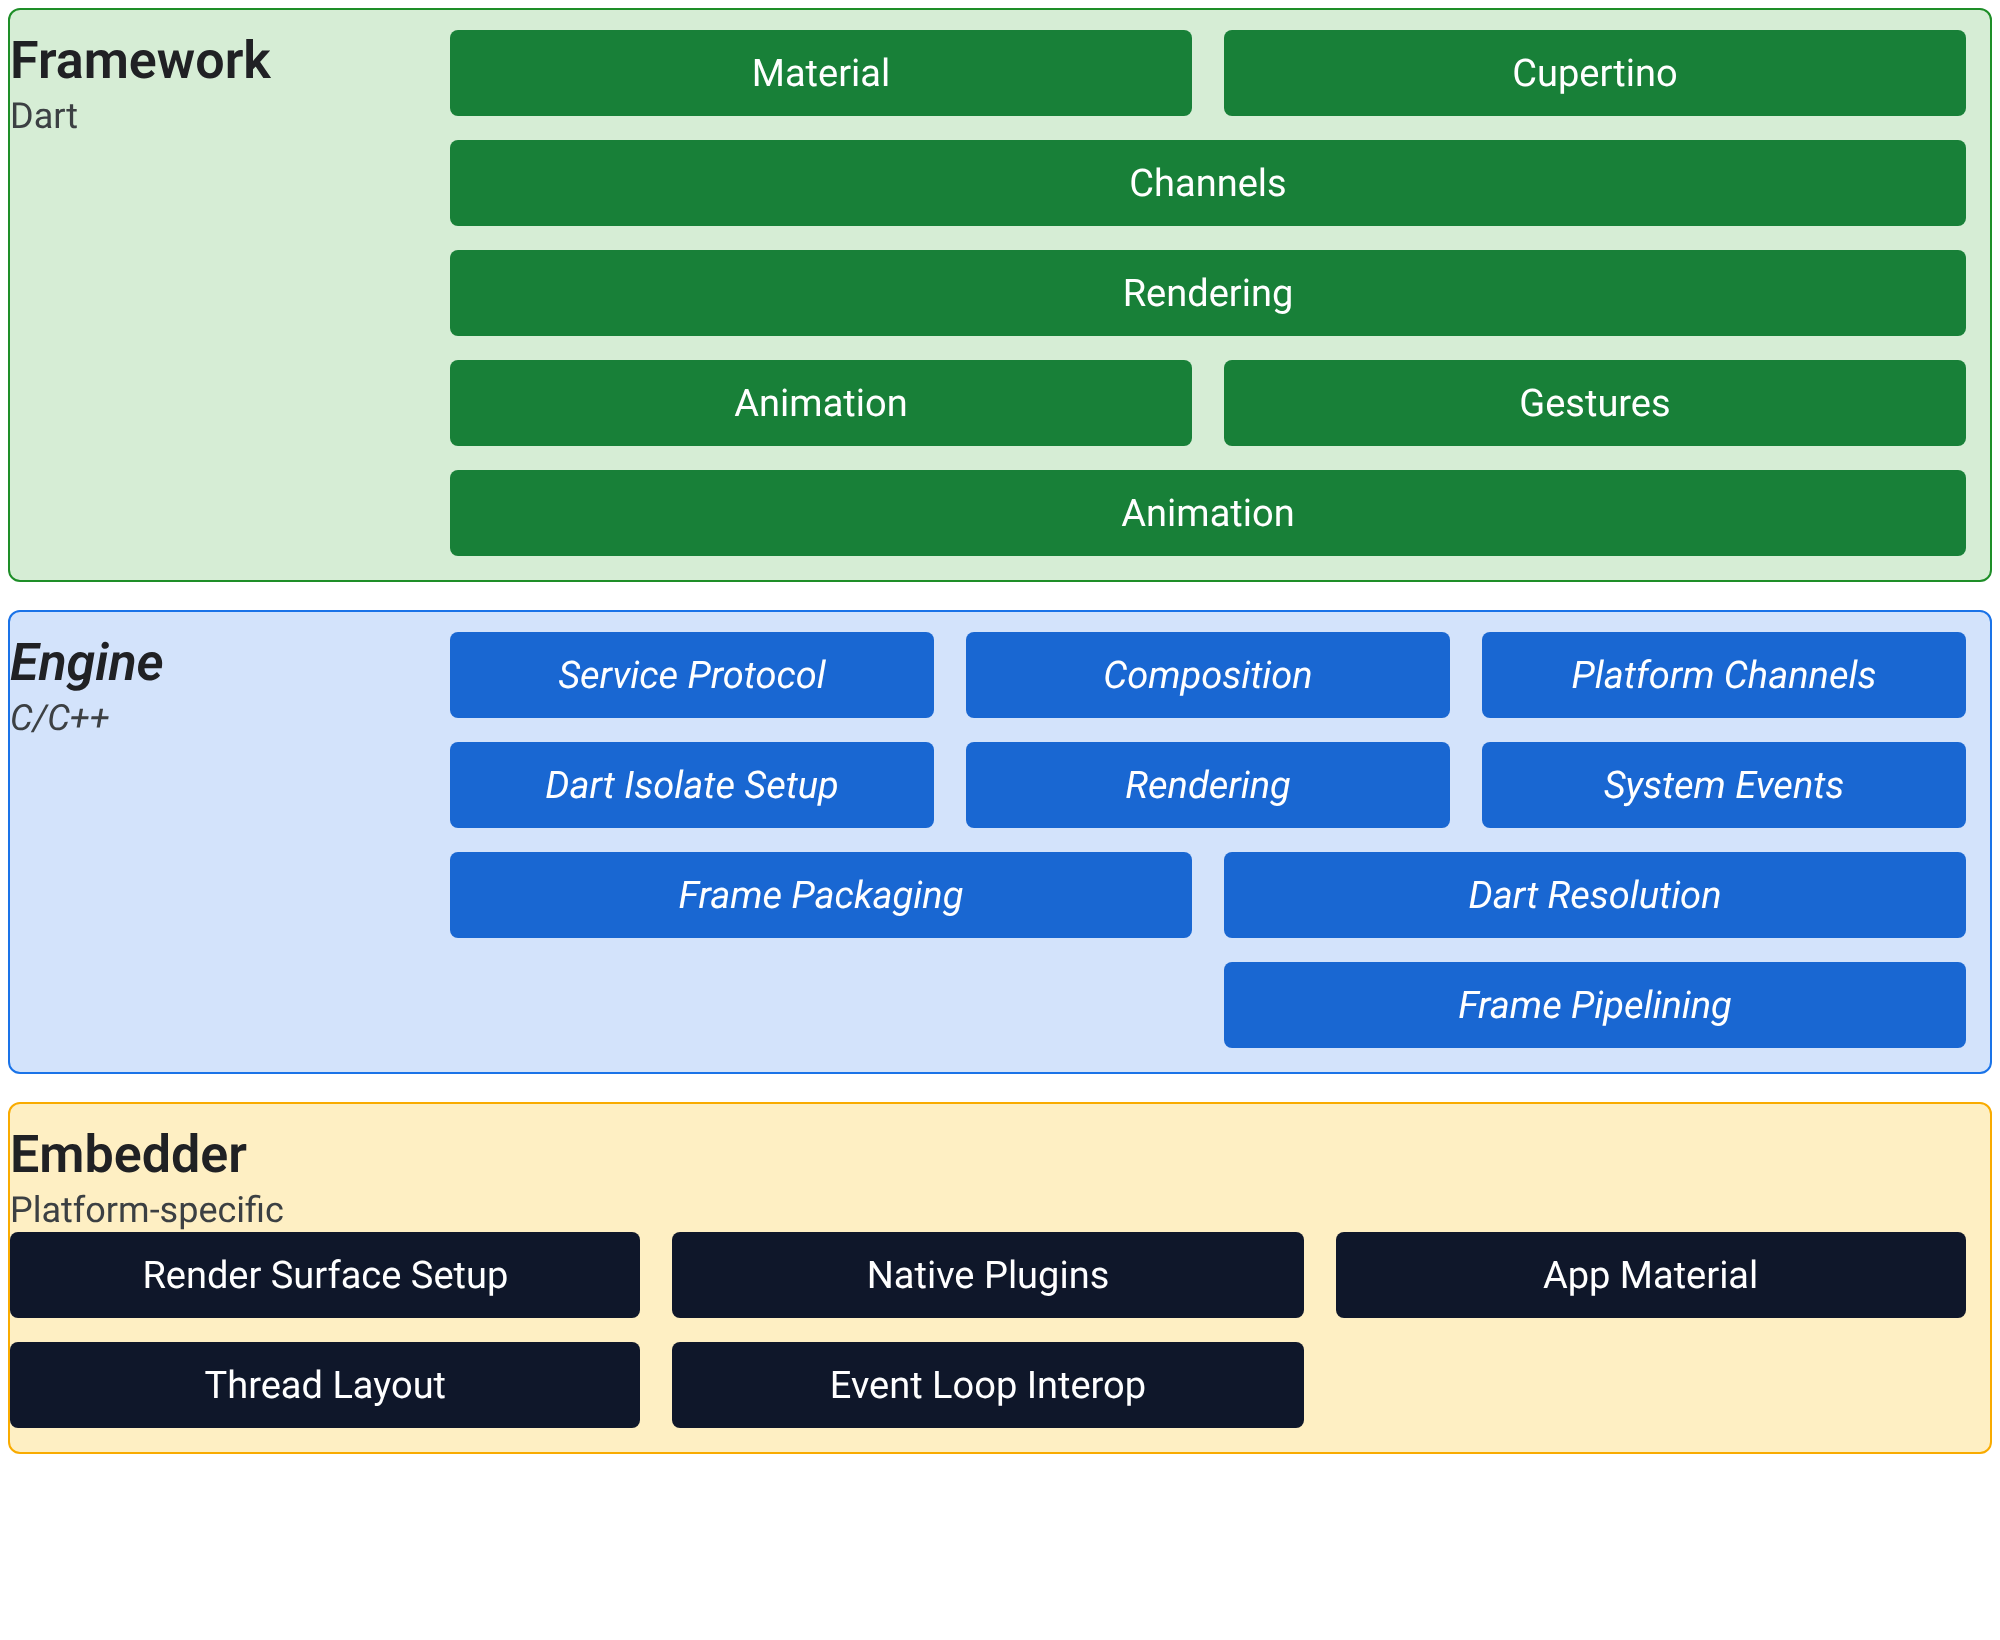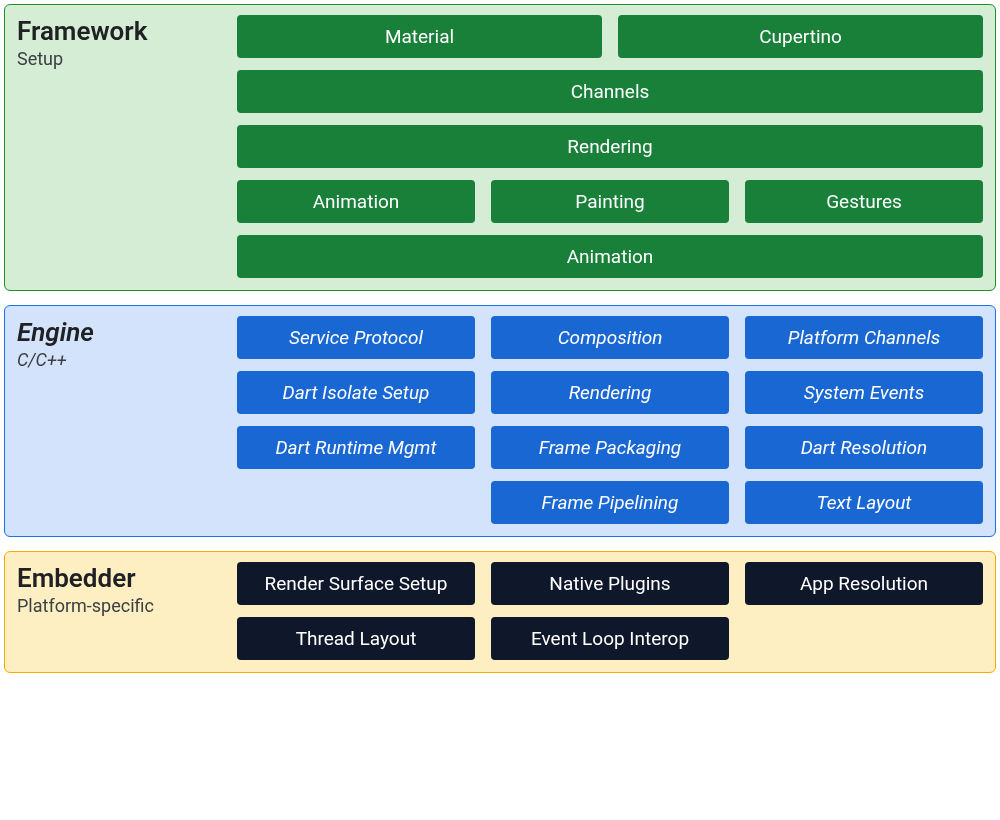--- a/index.html
+++ b/index.html
@@ -7,25 +7,25 @@
     font-family: -apple-system, BlinkMacSystemFont, "Segoe UI", Roboto, Helvetica, Arial, sans-serif;
     background: #fff;
     padding: 4px;
     width: 1000px;
   }
   .layer {
     display: flex;
     border: 1px solid;
     border-radius: 6px;
     margin-bottom: 14px;
-    padding: 10px 12px 12px 12px;
+    padding: 10px 12px 12px 0;
   }
   .layer.framework { background: #d6edd5; border-color: #1e8e28; }
   .layer.engine    { background: #d3e3fb; border-color: #1a73e8; font-style: italic; }
-  .layer.embedder  { background: #feefc3; border-color: #f9ab00; margin-bottom: 0; }
+  .layer.embedder  { background: #feefc3; border-color: #f9ab00; margin-bottom: 0; flex-direction: column; }
 
   .layer-label {
     width: 220px;
     flex-shrink: 0;
     padding-top: 2px;
   }
   .layer-label .title {
     font-size: 26px;
     font-weight: 600;
     color: #202124;
@@ -60,36 +60,35 @@
   .layer.engine    .block { background: #1967d2; }
   .layer.embedder  .block { background: #0f172a; }
   .block.spacer { background: transparent !important; }
 </style>
 </head>
 <body>
 
 <div class="layer framework">
   <div class="layer-label">
     <div class="title">Framework</div>
-    <div class="sub">Setup</div>
+    <div class="sub">Dart</div>
   </div>
   <div class="layer-blocks">
     <div class="row">
       <div class="block">Material</div>
       <div class="block">Cupertino</div>
     </div>
     <div class="row">
       <div class="block">Channels</div>
     </div>
     <div class="row">
       <div class="block">Rendering</div>
     </div>
     <div class="row">
       <div class="block">Animation</div>
-      <div class="block">Painting</div>
       <div class="block">Gestures</div>
     </div>
     <div class="row">
       <div class="block">Animation</div>
     </div>
   </div>
 </div>
 
 <div class="layer engine">
   <div class="layer-label">
@@ -101,42 +100,40 @@
       <div class="block">Service Protocol</div>
       <div class="block">Composition</div>
       <div class="block">Platform Channels</div>
     </div>
     <div class="row">
       <div class="block">Dart Isolate Setup</div>
       <div class="block">Rendering</div>
       <div class="block">System Events</div>
     </div>
     <div class="row">
-      <div class="block">Dart Runtime Mgmt</div>
       <div class="block">Frame Packaging</div>
       <div class="block">Dart Resolution</div>
     </div>
     <div class="row">
       <div class="block spacer"></div>
       <div class="block">Frame Pipelining</div>
-      <div class="block">Text Layout</div>
     </div>
   </div>
 </div>
 
 <div class="layer embedder">
   <div class="layer-label">
     <div class="title">Embedder</div>
     <div class="sub">Platform-specific</div>
   </div>
   <div class="layer-blocks">
     <div class="row">
       <div class="block">Render Surface Setup</div>
       <div class="block">Native Plugins</div>
-      <div class="block">App Resolution</div>
+      <div class="block">App Material</div>
     </div>
     <div class="row">
       <div class="block">Thread Layout</div>
       <div class="block">Event Loop Interop</div>
       <div class="block spacer"></div>
     </div>
   </div>
 </div>
 
 </body></html>

